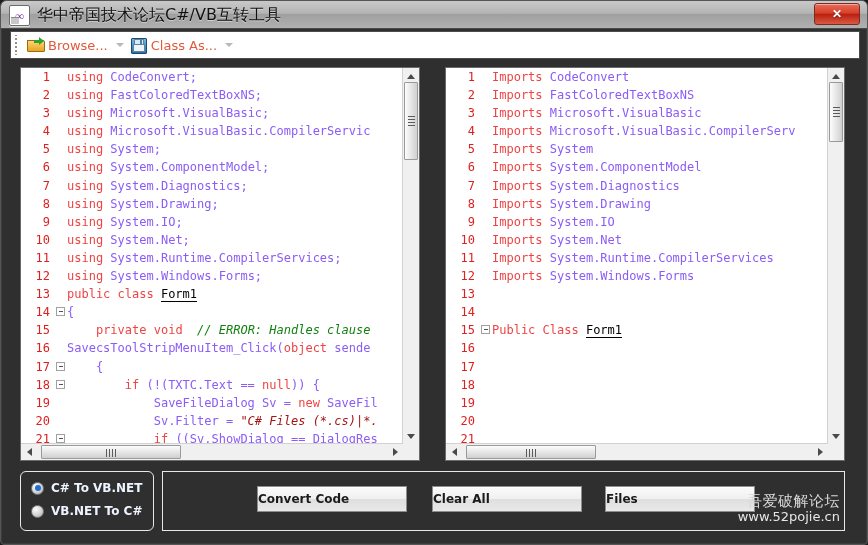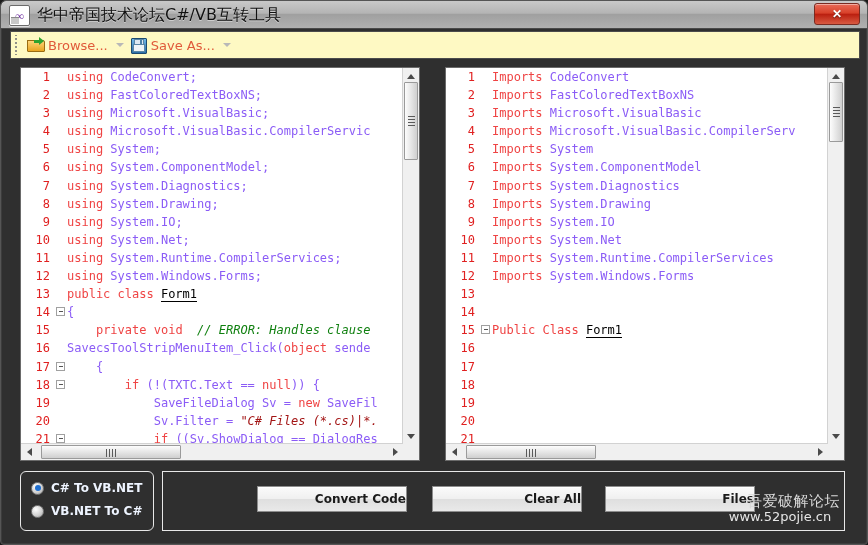--- a/index.html
+++ b/index.html
@@ -51,21 +51,21 @@
     cursor:pointer;
   }
   .close-btn span{
     color:#fff;font-size:12px;font-weight:bold;line-height:1;
     text-shadow:0 1px 1px rgba(0,0,0,.5);
   }
 
   
   .toolbar{
     position:absolute;left:9px;top:30px;width:848px;height:26px;
-    background:#fef9c3;border:1px solid #4c4c4c;
+    background:#ffffff;border:1px solid #4c4c4c;
     display:flex;align-items:center;
   }
   .grip{
     width:9px;height:20px;margin-left:2px;margin-right:3px;
     background-image:radial-gradient(#7d7d7d 40%,transparent 41%);
     background-size:4px 4px;background-position:1px 2px;background-repeat:repeat-y;
     opacity:.85;
   }
   .tb-item{display:flex;align-items:center;height:22px;padding:0 2px;cursor:pointer;}
   .tb-icon{width:17px;height:16px;position:relative;margin-right:4px;flex:0 0 auto;}
@@ -225,21 +225,21 @@
   }
   .radio-label{
     font-size:12px;font-weight:bold;color:#eef4ff;
     font-family:"DejaVu Sans","Liberation Sans",sans-serif;white-space:nowrap;
   }
 
   .btn{
     position:absolute;top:14px;height:26px;box-sizing:border-box;
     background:linear-gradient(to bottom,#fbfbfb 0%,#f0f0f0 48%,#dfdfdf 52%,#e9e9e9 100%);
     border:1px solid #8d8d8d;
-    display:flex;align-items:center;justify-content:flex-end;cursor:pointer;
+    display:flex;align-items:center;justify-content:flex-start;cursor:pointer;
     box-shadow:inset 0 1px 0 #ffffff;
   }
   .btn span{
     font-size:12px;font-weight:bold;color:#1b1b1b;
     font-family:"DejaVu Sans","Liberation Sans",sans-serif;
   }
   .btn.b1{left:94px;width:150px;}
   .btn.b2{left:269px;width:150px;}
   .btn.b3{left:442px;width:150px;}
 
@@ -248,21 +248,20 @@
     position:absolute;right:4px;bottom:6px;width:120px;text-align:right;
     pointer-events:none;
   }
   .wm-cn{
     font-size:15px;color:#d8d8d8;font-family:"DejaVu Sans","Liberation Sans",sans-serif;
     line-height:16px;letter-spacing:.5px;
   }
   .wm-url{
     font-size:13px;color:#e6e6e6;font-family:"DejaVu Sans","Liberation Sans",sans-serif;
     line-height:15px;
-    text-align:center;
   }
 </style>
 </head>
 <body>
 
 <div class="app-window">
 
   <div class="titlebar">
     <div class="title-icon">
       <span class="glyph">∞</span>
@@ -286,21 +285,21 @@
       <div class="tb-label">Browse...</div>
     </div>
     <div class="tb-caret"></div>
 
     <div class="tb-item">
       <div class="tb-icon icon-save">
         <div class="body"></div>
           <div class="shutter"></div>
           <div class="label"></div>
       </div>
-      <div class="tb-label">Save As...</div>
+      <div class="tb-label">Class As...</div>
     </div>
     <div class="tb-caret"></div>
   </div>
 
   <div class="editor left">
     <div class="code-area">
       <div class="gutter" id="ln-left">
           <div class="ln">1</div>
           <div class="ln">2</div>
           <div class="ln">3</div>

